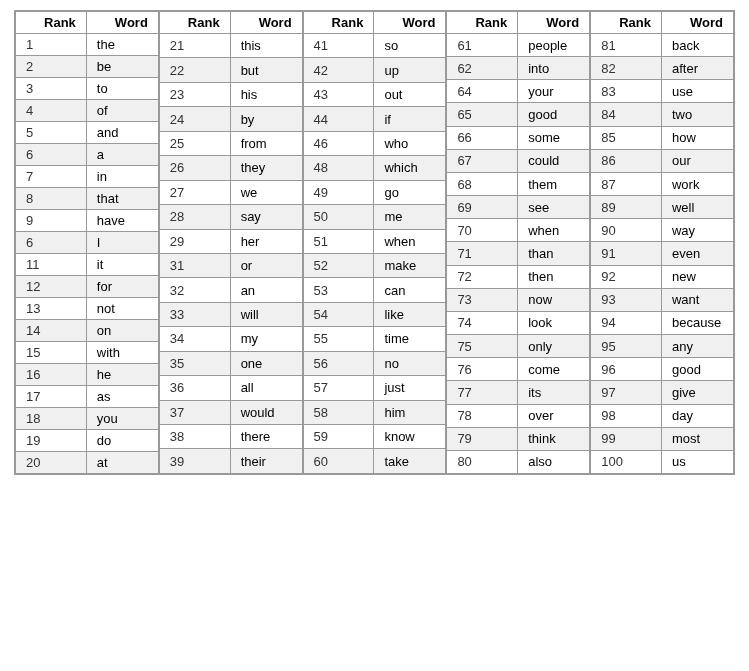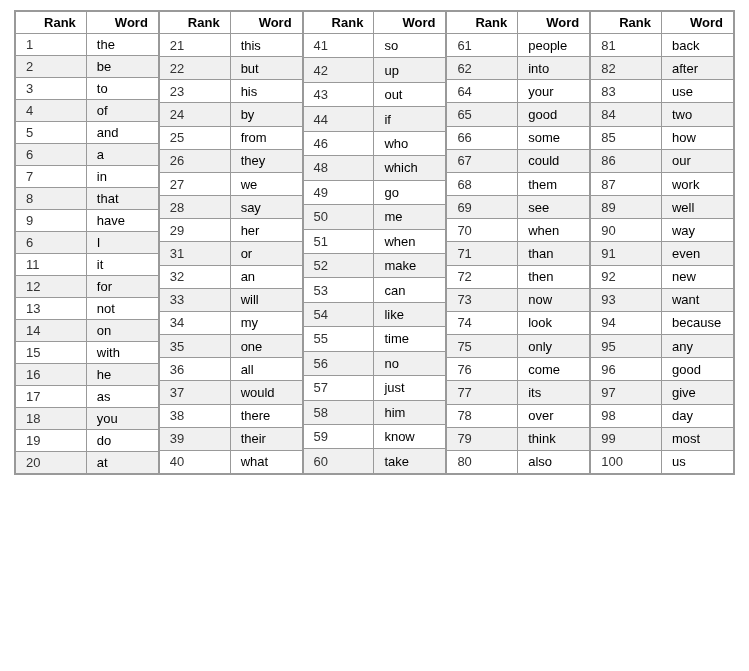--- a/index.html
+++ b/index.html
@@ -211,24 +211,20 @@
           <td>would</td>
         </tr>
         <tr>
           <td>38</td>
           <td>there</td>
         </tr>
         <tr>
           <td>39</td>
           <td>their</td>
         </tr>
-        <tr>
-          <td>40</td>
-          <td>what</td>
-        </tr>
       </tbody>
     </table>
     <table>
       <thead>
         <tr>
           <th>Rank</th>
           <th>Word</th>
         </tr>
       </thead>
       <tbody>

